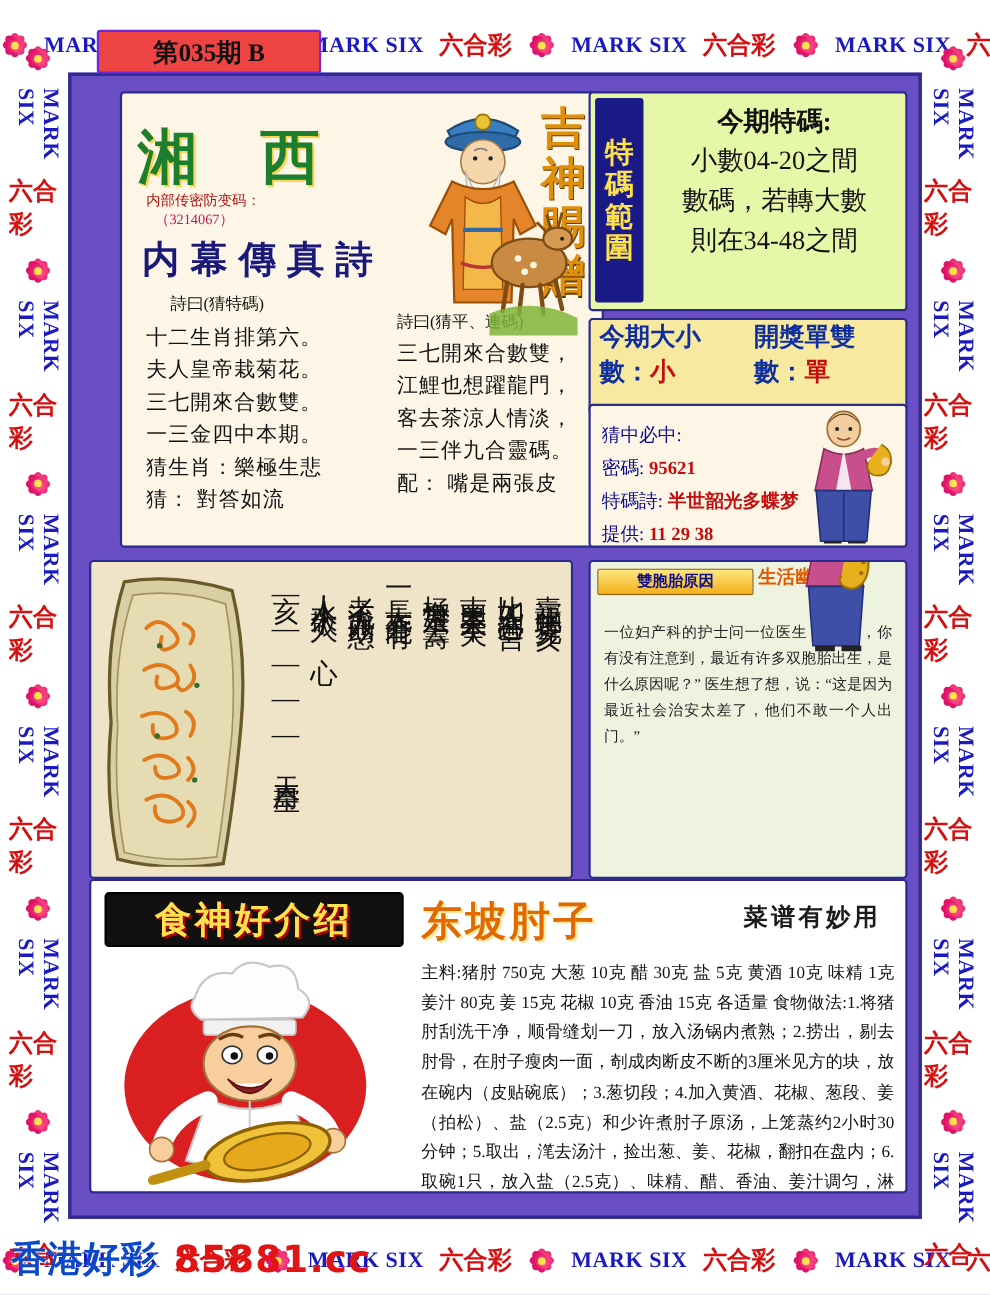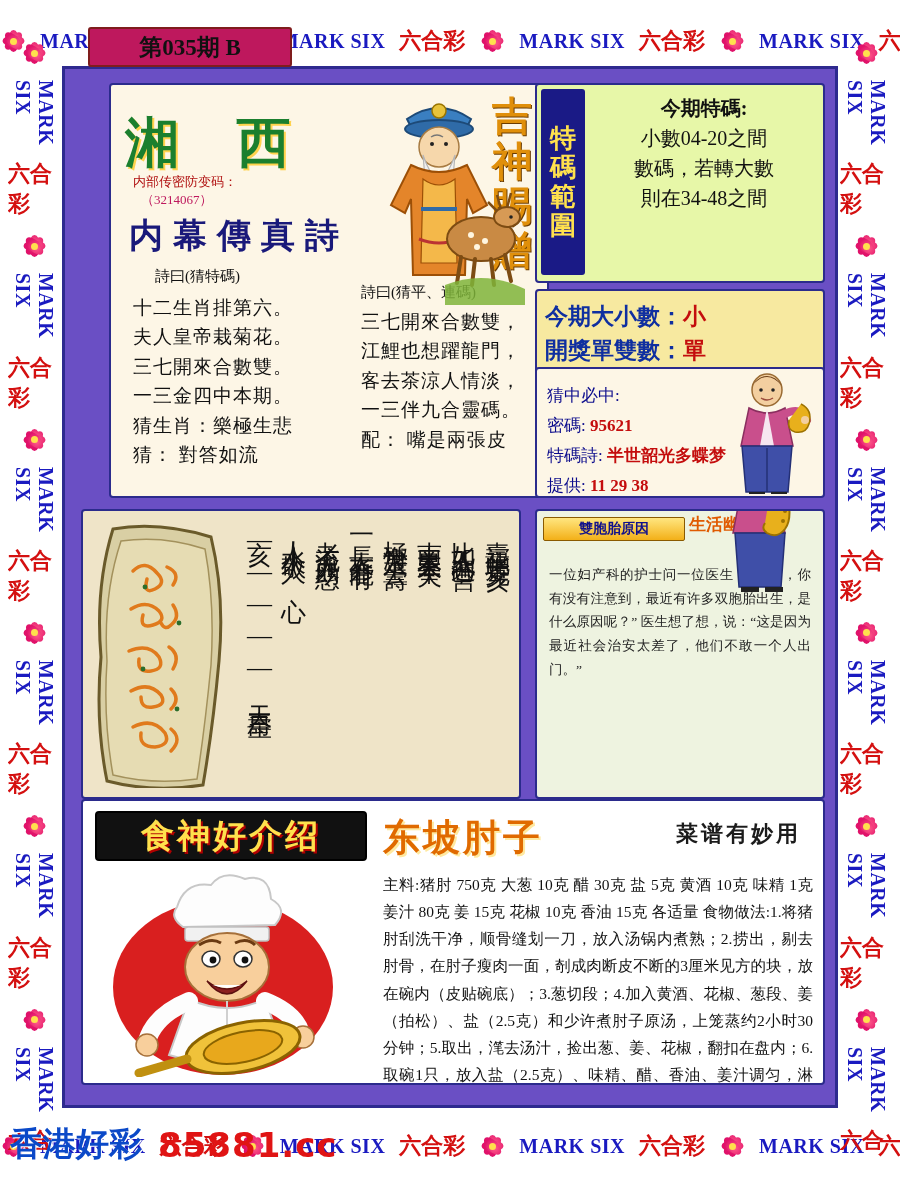--- a/index.html
+++ b/index.html
@@ -45,21 +45,21 @@
   #board{
     position:absolute;left:62px;top:66px;width:776px;height:1042px;
     background:#6a4fc4;
     border:3px solid #2e2a8f;
     box-sizing:border-box;
   }
 
   
   #issue-tag{
     position:absolute;left:88px;top:27px;width:200px;height:36px;
-    background:#be185d;border:2px solid #7f1d1d;border-radius:3px;
+    background:#ef4444;border:2px solid #6d28d9;border-radius:3px;
     display:flex;align-items:center;justify-content:center;z-index:30;
   }
   #issue-tag span{font-family:"Liberation Serif",serif;font-weight:bold;font-size:23px;color:#111;}
 
   
   .panel{position:absolute;box-sizing:border-box;}
   #p-left{
     left:16px;top:14px;width:440px;height:415px;
     background:#fdf6e6;border:2px solid #2b2b8c;border-radius:4px;
     overflow:hidden;
@@ -109,28 +109,28 @@
     background:#e7f7a8;border:2px solid #2b2b8c;border-radius:4px;
   }
   #te-label{
     position:absolute;left:4px;top:4px;width:44px;height:186px;
     background:#1a1a86;border-radius:3px;color:#ffe14d;
     font-family:"Liberation Serif",serif;font-weight:bold;font-size:26px;
     display:flex;flex-direction:column;align-items:center;justify-content:center;line-height:1.12;
   }
   #te-body{
     position:absolute;left:54px;top:8px;right:6px;bottom:6px;
-    font-family:"Liberation Serif",serif;font-size:20px;color:#111;line-height:1.5;text-align:center;
+    font-family:"Liberation Serif",serif;font-size:24px;color:#111;line-height:1.5;text-align:center;
   }
   #te-body .hd{font-weight:bold;}
 
   #p-daxiao{
     left:470px;top:220px;width:290px;height:88px;
     background:#f7e9a0;border:2px solid #2b2b8c;border-radius:4px;
-    display:flex;flex-direction:column;justify-content:center;gap:3px;padding-left:8px;
+    display:flex;flex-direction:row;justify-content:center;gap:3px;padding-left:8px;
   }
   #p-daxiao div{font-family:"Liberation Serif",serif;font-weight:bold;font-size:23px;color:#0f2fa0;}
   #p-daxiao div b{color:#c40d0d;}
 
   #p-clue{
     left:470px;top:298px;width:290px;height:131px;
     background:#fdf6e6;border:2px solid #2b2b8c;border-radius:4px;
     padding:15px 10px;
   }
   #p-clue .ln{font-family:"Liberation Serif",serif;font-size:17px;color:#0b0b8c;margin-bottom:7px;}

